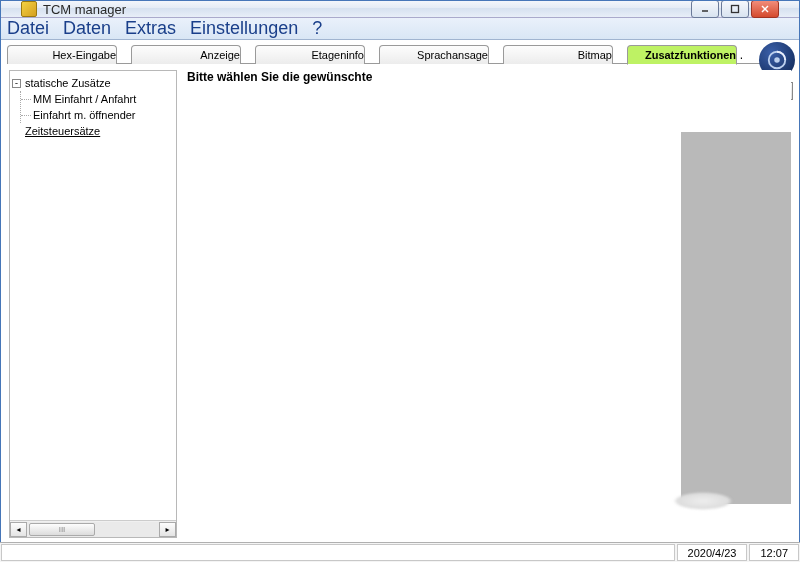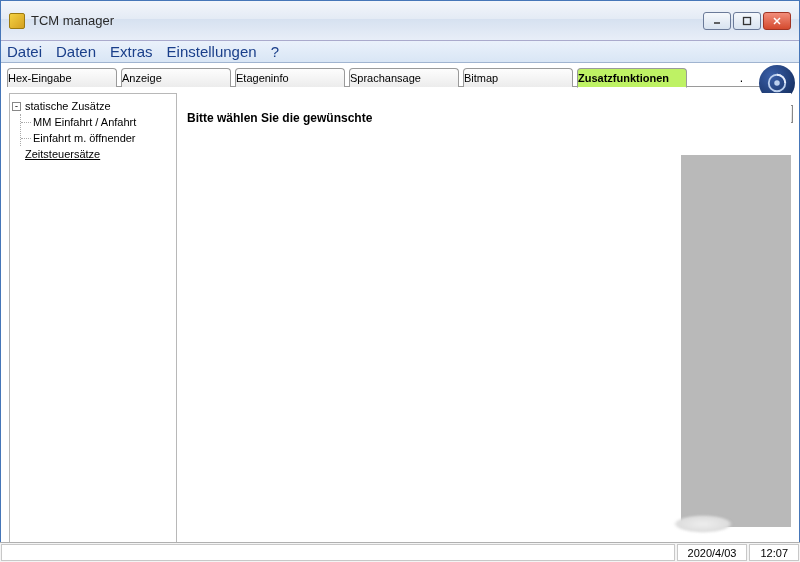--- a/index.html
+++ b/index.html
@@ -7,26 +7,26 @@
     font-family: "Segoe UI", Tahoma, sans-serif;
     font-size: 12px;
     background: #fff;
     width: 800px;
     height: 562px;
     overflow: hidden;
     border: 1px solid #4676b8;
   }
   
   .titlebar {
-    height: 40px;
+    height: 17px;
     background: linear-gradient(to bottom, #f3f6fb 0%, #e4ebf5 45%, #d6e1f0 46%, #e8eef8 100%);
     border-bottom: 1px solid #aac;
     display: flex;
     align-items: center;
-    padding: 0 8px;
+    padding: 0 20px;
   }
   .titlebar .app-icon {
     width: 16px; height: 16px;
     margin-right: 6px;
     background: linear-gradient(135deg,#f4d142,#d4a020);
     border:1px solid #9c7a10;
     border-radius:2px;
   }
   .titlebar .title { color: #2a2a2a; font-size: 13px; flex: 1; }
   .win-controls { display: flex; gap: 2px; }
@@ -48,43 +48,43 @@
   
   .menubar {
     height: 22px;
     background: linear-gradient(to bottom,#eaf1fb,#d9e6f5);
     border-bottom: 1px solid #a0b4d0;
     display: flex;
     align-items: center;
     padding: 0 6px;
     gap: 14px;
     color: #1a3f8a;
-    font-size: 15px;
+    font-size: 18px;
   }
   .menubar span { cursor: default; }
   
   .tabstrip {
     height: 24px;
     display: flex;
     align-items: flex-end;
     padding-left: 6px;
     padding-top: 4px;
     position: relative;
     background:#fff;
   }
   .tab {
     border: 1px solid #9a9a9a;
     border-bottom: none;
     border-radius: 4px 4px 0 0;
     padding: 3px 0;
     width: 110px;
-    text-align: left;
+    text-align: right;
     background: linear-gradient(to bottom,#fdfdfd,#ececec);
     font-size: 11px;
-    margin-right: 4px;
+    margin-right: 14px;
     cursor: pointer;
     position: relative;
   }
   .tab.active {
     background: #bef264;
     font-weight: bold;
     z-index: 2;
     border-bottom: 1px solid #fff;
     margin-bottom: -1px;
   }
@@ -158,21 +158,21 @@
   .hscroll .track{flex:1;height:15px;background:#eaeaea;position:relative;}
   .hscroll .thumb{position:absolute;left:2px;top:1px;width:66px;height:13px;
     background:linear-gradient(to bottom,#fdfdfd,#dcdcdc);border:1px solid #aaa;border-radius:2px;}
   .contentpanel {
     flex:1;
     margin:6px 8px 6px 4px;
     position:relative;
     background:#fff;
   }
   .prompt {
-    position:absolute;left:6px;top:18px;
+    position:absolute;left:6px;top:0;
     font-weight:bold;
     font-size:12px;
     line-height:15px;
     font-family: Arial, sans-serif;
   }
   .right-sidebar {
     position:absolute; right:8px; top:68px; bottom:40px;
     width:110px;
     background:#b9b9b9;
   }
@@ -291,15 +291,15 @@
       <div>Bitte wählen Sie die gewünschte</div>
     </div>
   </div>
 
   <div class="right-sidebar"></div>
 
 </div>
 
 <div class="statusbar">
   <div class="spacer"></div>
-  <div class="cell">2020/4/03</div>
+  <div class="cell">2020/4/23</div>
   <div class="cell">12:07</div>
 </div>
 
 </body></html>

